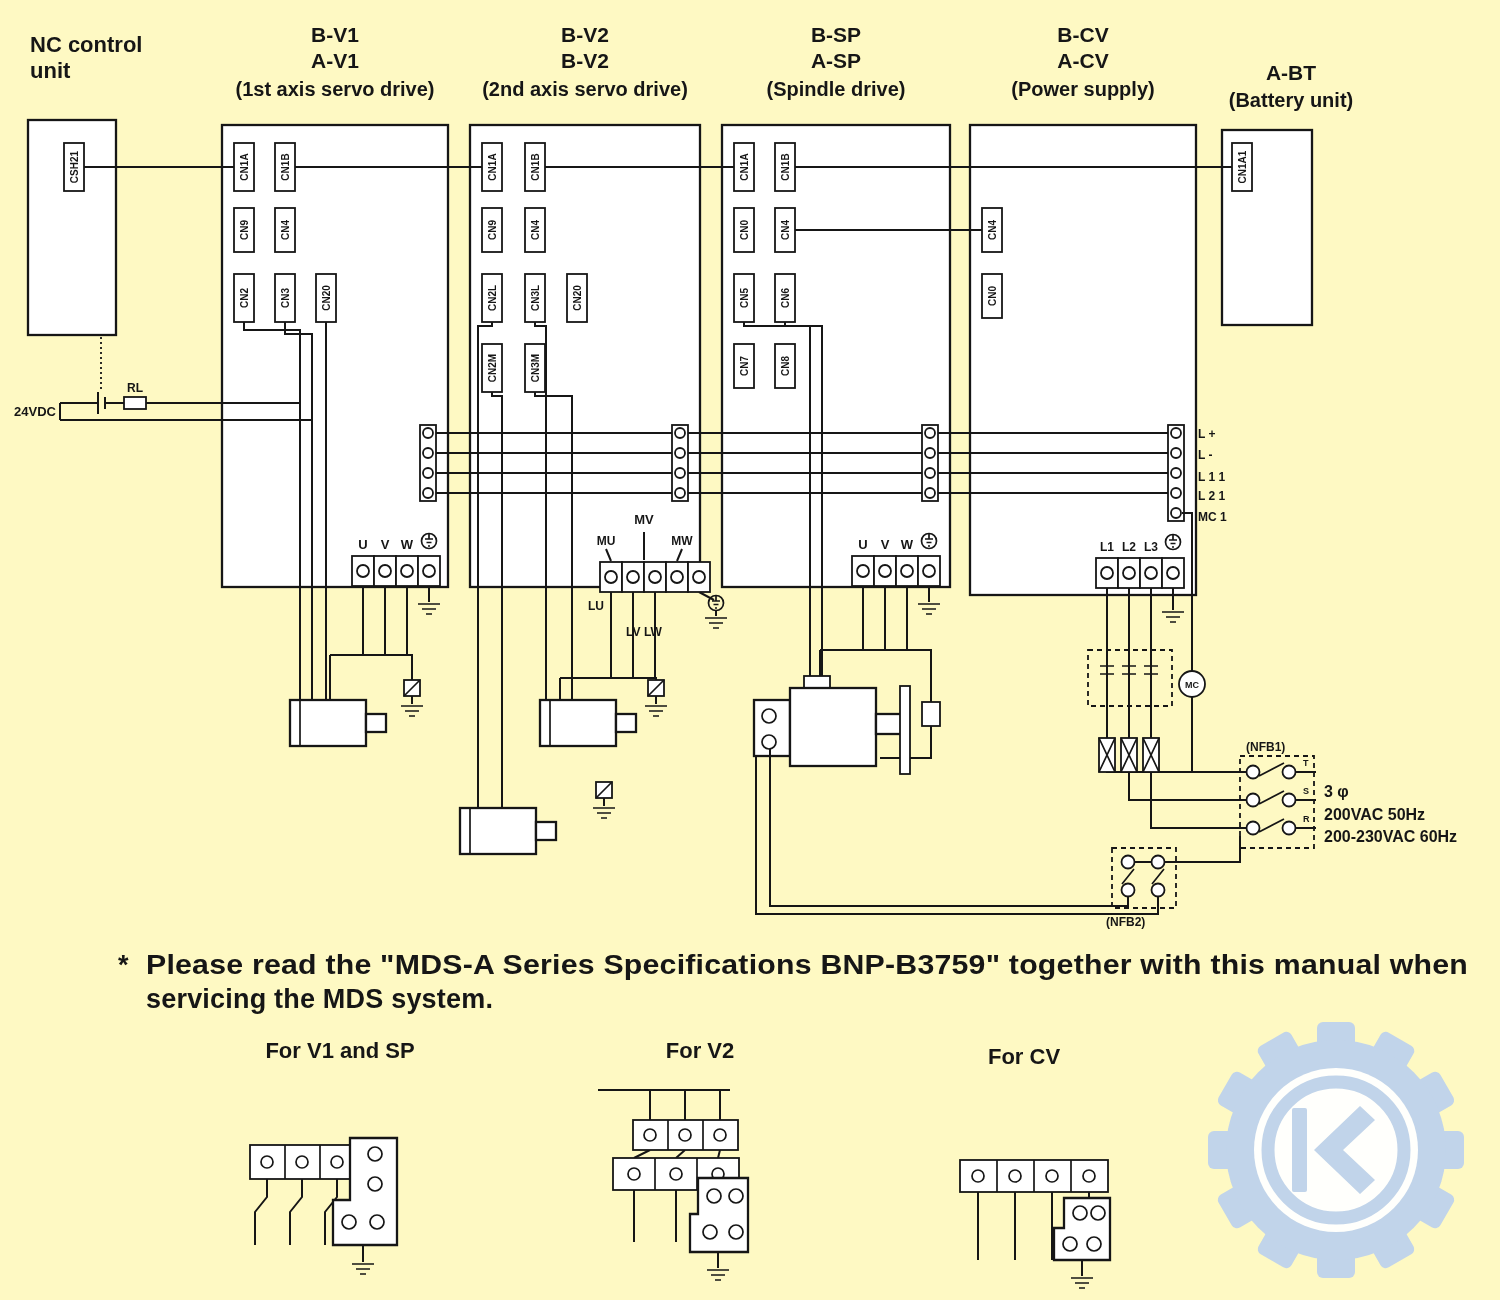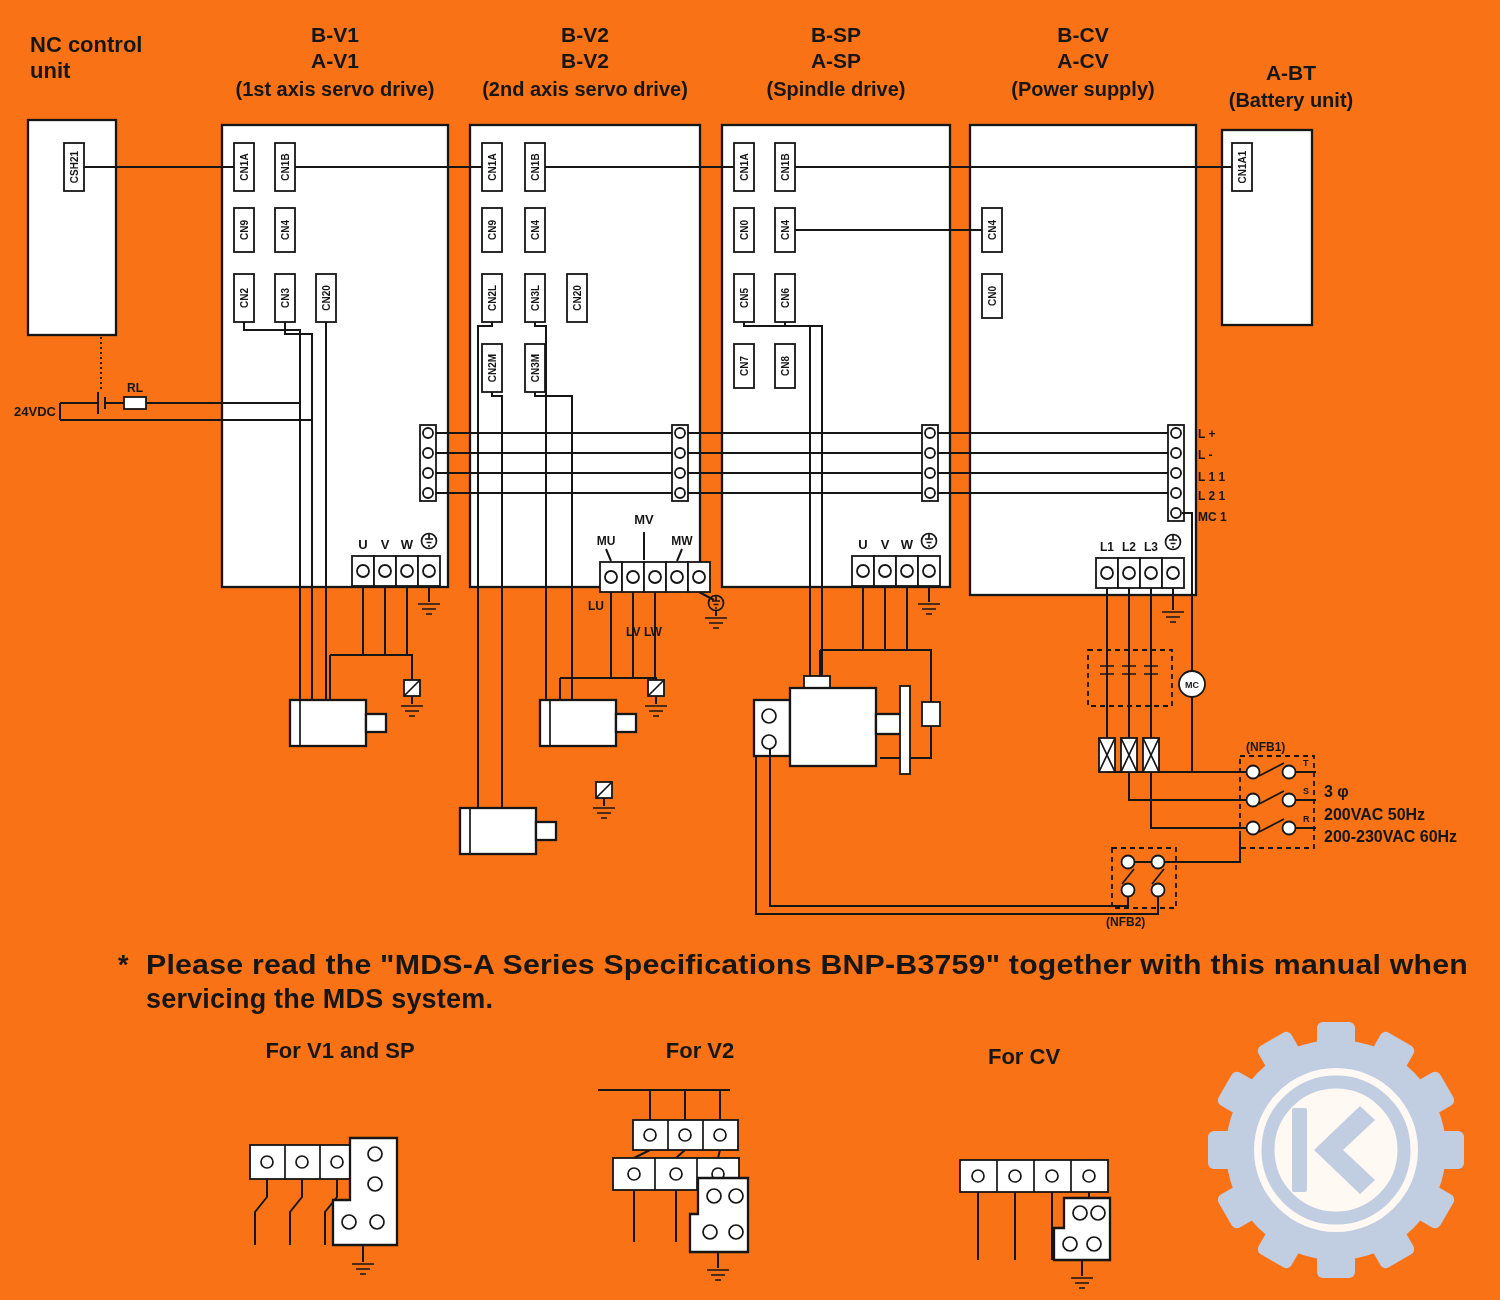--- a/index.html
+++ b/index.html
@@ -1,17 +1,17 @@
 <!DOCTYPE html>
 <html style="--ink: #161616; --wm: #bed2ec;"><head>
 <meta charset="utf-8">
 <style>
   :root{ --ink:#161616; --wm:#bed2ec; }
   html,body{margin:0;padding:0;background:#ffffff;}
-  .stage{width:1500px;height:1300px;background:#f97316;position:relative;font-family:"Liberation Sans",sans-serif;}
+  .stage{width:1500px;height:1300px;background:#fef9c3;position:relative;font-family:"Liberation Sans",sans-serif;}
   svg{display:block;}
   .box{fill:#fff;stroke:var(--ink);stroke-width:2.3;}
   .box2{fill:#fff;stroke:var(--ink);stroke-width:1.8;}
   .w{fill:none;stroke:var(--ink);stroke-width:2;}
   .thin{fill:none;stroke:var(--ink);stroke-width:1.7;}
   .dash{fill:none;stroke:var(--ink);stroke-width:1.8;stroke-dasharray:5 4;}
   .dot{fill:none;stroke:var(--ink);stroke-width:1.8;stroke-dasharray:2 3;}
   text{fill:var(--ink);font-family:"Liberation Sans",sans-serif;font-weight:700;}
   .h{font-size:21px;} .h2{font-size:22px;} .h3{font-size:20px;}
   .cn{font-size:10px;} .sm{font-size:12px;} .xs{font-size:9px;}

